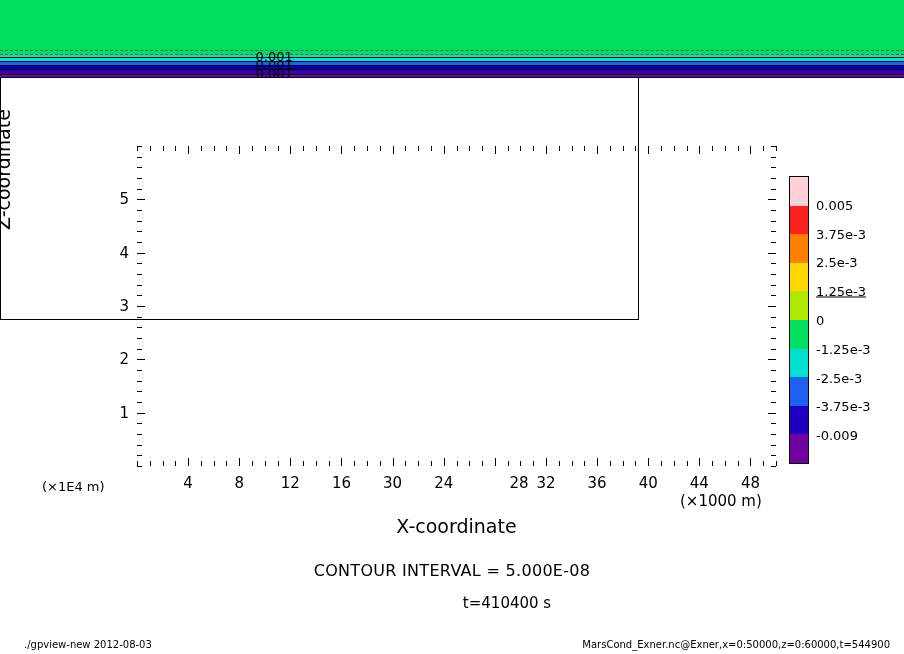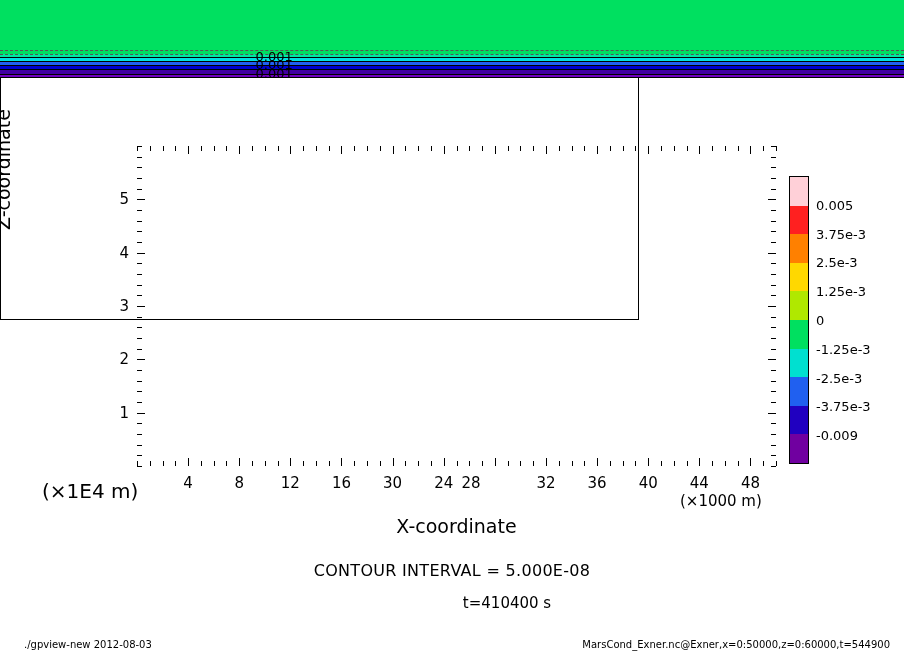--- a/index.html
+++ b/index.html
@@ -103,21 +103,21 @@
   #x-axis-title {
     left: 137px;
     top: 515px;
     width: 639px;
     text-align: center;
     font-size: 19px;
   }
   #x-unit-left {
     left: 42px;
     top: 479px;
-    font-size: 20px;
+    font-size: 13px;
   }
   #x-unit-right {
     left: 680px;
     top: 492px;
     font-size: 15px;
   }
 
   
   #colorbar {
     left: 789px;
@@ -305,21 +305,21 @@
       <div class="tick-x" style="left: 763.22px; top: 461px; height: 5px;"></div>
       <div class="tick-x" style="left: 763.22px; top: 146px; height: 5px;"></div>
       <div class="tick-x" style="left: 776px; top: 461px; height: 5px;"></div>
       <div class="tick-x" style="left: 776px; top: 146px; height: 5px;"></div>
       <div class="xlabel-num" style="left: 188.12px; top: 474px;">4</div>
       <div class="xlabel-num" style="left: 239.24px; top: 474px;">8</div>
       <div class="xlabel-num" style="left: 290.36px; top: 474px;">12</div>
       <div class="xlabel-num" style="left: 341.48px; top: 474px;">16</div>
       <div class="xlabel-num" style="left: 392.6px; top: 474px;">30</div>
       <div class="xlabel-num" style="left: 443.72px; top: 474px;">24</div>
-      <div class="xlabel-num" style="left: 471px; top: 474px;">28</div>
+      <div class="xlabel-num" style="left: 519px; top: 474px;">28</div>
       <div class="xlabel-num" style="left: 545.96px; top: 474px;">32</div>
       <div class="xlabel-num" style="left: 597.08px; top: 474px;">36</div>
       <div class="xlabel-num" style="left: 648.2px; top: 474px;">40</div>
       <div class="xlabel-num" style="left: 699.32px; top: 474px;">44</div>
       <div class="xlabel-num" style="left: 750.44px; top: 474px;">48</div>
       <div class="tick-y" style="left: 137px; top: 466px; width: 5px;"></div>
       <div class="tick-y" style="left: 771px; top: 466px; width: 5px;"></div>
       <div class="tick-y" style="left: 137px; top: 455.333px; width: 5px;"></div>
       <div class="tick-y" style="left: 771px; top: 455.333px; width: 5px;"></div>
       <div class="tick-y" style="left: 137px; top: 444.667px; width: 5px;"></div>
@@ -401,21 +401,21 @@
       <div class="cb-cell" style="height: 28.6px; background: rgb(0, 224, 96);"></div>
       <div class="cb-cell" style="height: 28.6px; background: rgb(0, 224, 208);"></div>
       <div class="cb-cell" style="height: 28.6px; background: rgb(32, 96, 240);"></div>
       <div class="cb-cell" style="height: 28.6px; background: rgb(32, 0, 192);"></div>
       <div class="cb-cell" style="height: 28.6px; background: rgb(112, 0, 160);"></div>
     </div>
   <div id="colorbar-labels">
       <div class="cb-tick-label" style="top: 204.8px;">0.005</div>
       <div class="cb-tick-label" style="top: 233.6px;">3.75e-3</div>
       <div class="cb-tick-label" style="top: 262.4px;">2.5e-3</div>
-      <div class="cb-tick-label" style="top: 291.2px;">1.25e-3</div>
+      <div class="cb-tick-label" style="top: 291.2px; text-decoration: underline;">1.25e-3</div>
       <div class="cb-tick-label" style="top: 320px;">0</div>
       <div class="cb-tick-label" style="top: 348.8px;">-1.25e-3</div>
       <div class="cb-tick-label" style="top: 377.6px;">-2.5e-3</div>
       <div class="cb-tick-label" style="top: 406.4px;">-3.75e-3</div>
       <div class="cb-tick-label" style="top: 435.2px;">-0.009</div>
     </div>
 
   <div id="contour-interval" class="abs">CONTOUR INTERVAL = 5.000E-08</div>
   <div id="time-label" class="abs">t=410400 s</div>
   <div id="footer-left" class="abs">./gpview-new  2012-08-03</div>

